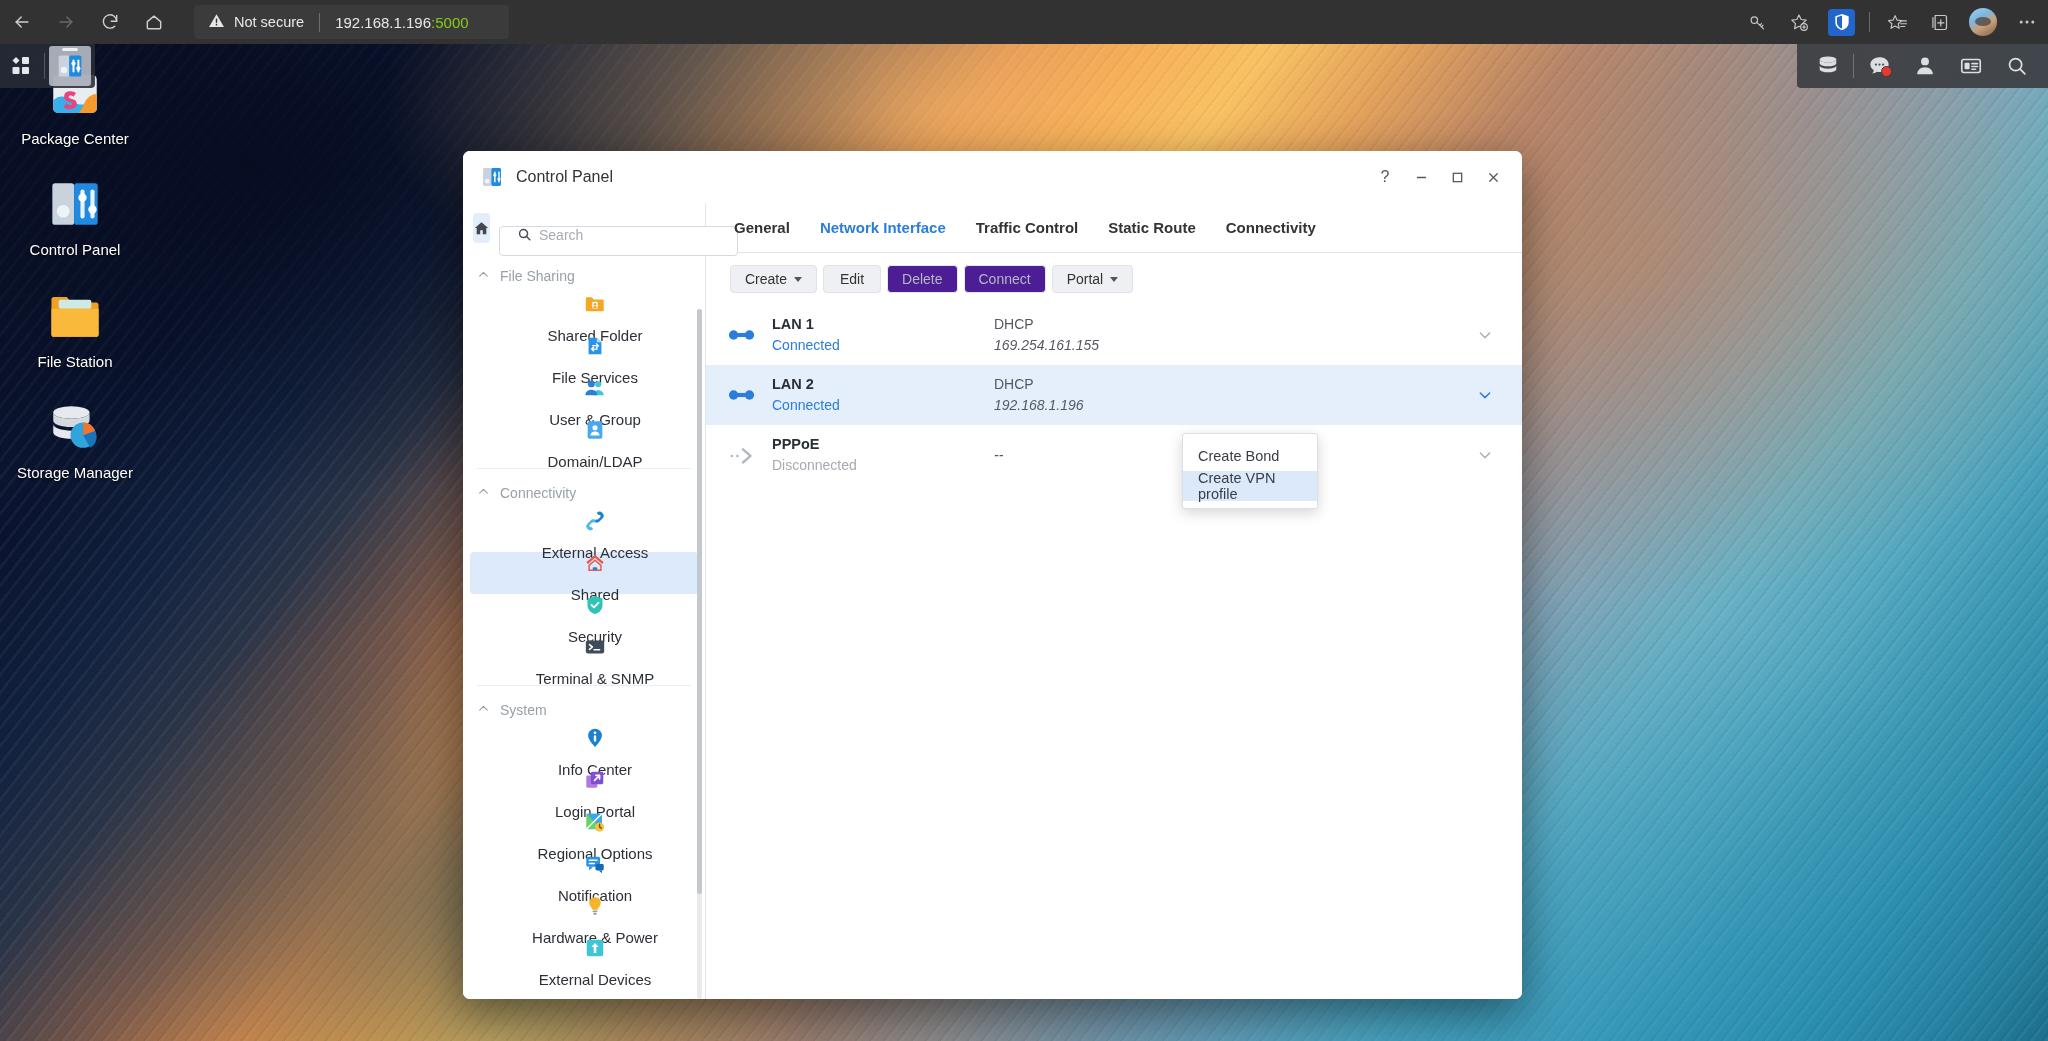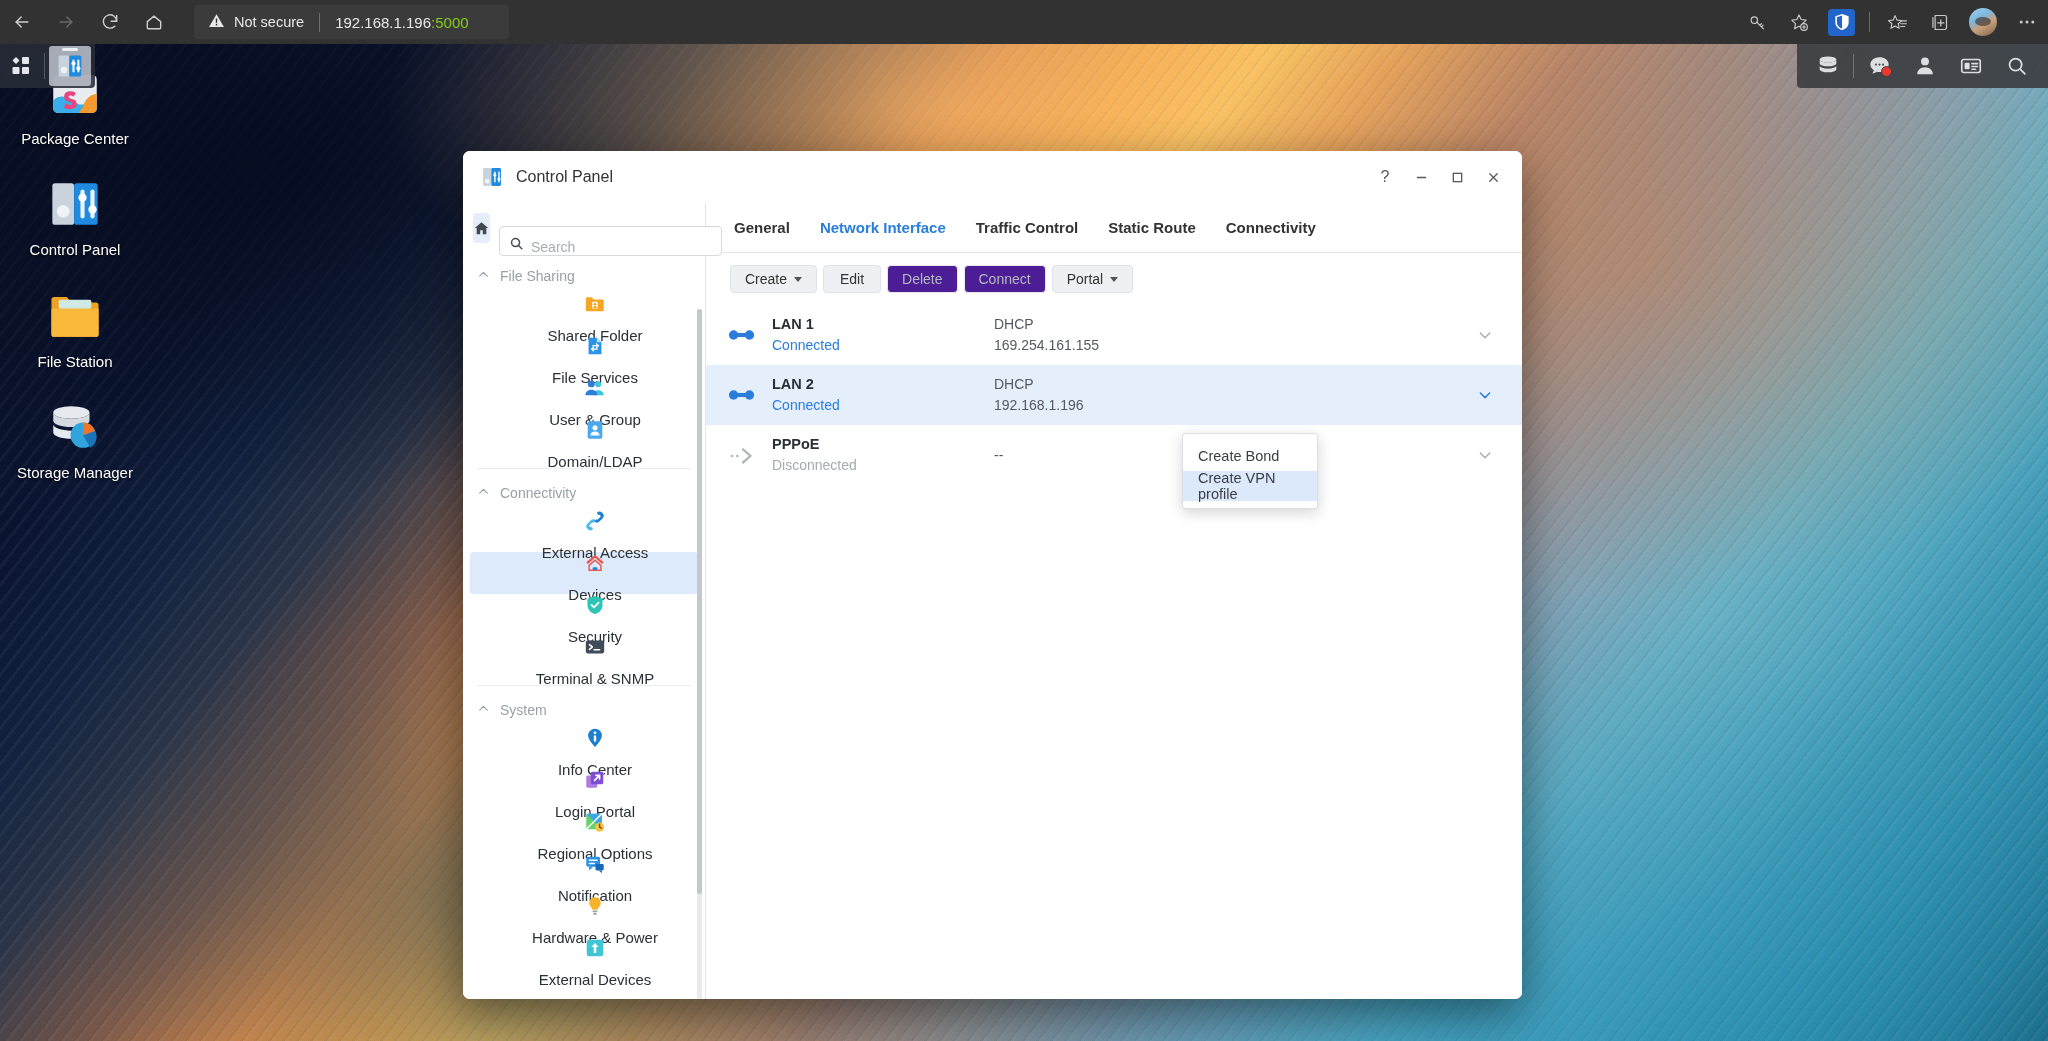--- a/index.html
+++ b/index.html
@@ -225,22 +225,22 @@
   }
   #sb-home-btn {
     width: 30px; height: 30px; border-radius: 4px;
     background: #e4eefb;
     display: flex; align-items: center; justify-content: center;
     color: #44484e;
   }
   #sb-search-box {
     flex: 1 1 auto; height: 30px;
     border: 1px solid #d6d9de; border-radius: 4px;
-    display: flex; align-items: flex-end; gap: 7px;
-    padding: 0 9px;
+    display: flex; align-items: flex-start; gap: 7px;
+    padding: 0 17px;
     background: #fff;
     margin-top: 26px;
   }
   #sb-search-input {
     border: none; outline: none; flex: 1 1 auto;
     font-size: 14px; font-family: "Liberation Sans", sans-serif;
     color: #333; background: transparent;
   }
   #sb-search-input::placeholder { color: #a8acb3; }
   #sb-scroll {
@@ -320,21 +320,21 @@
   }
   .if-row.selected { background: #e5effc; }
   .if-icon { width: 36px; flex: 0 0 36px; display:flex; align-items:center; }
   .if-name-col { width: 230px; flex: 0 0 230px; padding-left: 8px; }
   .if-name { font-size: 14.5px; color: #2b2f36; font-weight: bold; line-height: 1.5; }
   .if-status { font-size: 14px; line-height: 1.5; }
   .if-status.connected { color: #2a7ddb; }
   .if-status.disconnected { color: #a6abb2; }
   .if-info-col { flex: 1 1 auto; }
   .if-info-line1 { font-size: 14px; color: #55595f; line-height: 1.5; }
-  .if-info-line2 { font-size: 14px; color: #55595f; line-height: 1.5; }
+  .if-info-line2 { font-size: 14px; color: #55595f; line-height: 1.5; font-style: italic; }
   .if-chevron { width: 30px; flex: 0 0 30px; display:flex; justify-content:center; color:#a8adb4; }
   .if-chevron.blue { color: #2a7ddb; }
 
   
   #create-menu {
     position: absolute;
     left: 719px; top: 282px;
     width: 136px;
     background: #fff;
     border: 1px solid #dcdfe3;
@@ -697,21 +697,21 @@
           </div>
 
           <div class="sb-item active">
             <span class="sb-icon">
               <svg width="22" height="22" viewBox="0 0 24 24">
                   <path d="M12 3 2.5 11.2l1.8 2L12 6.4l7.7 6.8 1.8-2z" fill="#e8584f"></path>
                   <path d="M12 9 5.5 14.6V20h13v-5.4z" fill="none" stroke="#e8584f" stroke-width="1.6"></path>
                   <rect x="9.5" y="16.5" width="5" height="3" rx="1" fill="#2a7ddb"></rect>
                 </svg>
             </span>
-            <span>Devices</span>
+            <span>Shared</span>
           </div>
 
           <div class="sb-item">
             <span class="sb-icon">
               <svg width="22" height="22" viewBox="0 0 24 24">
                   <path d="M12 2.2 3.8 5v7.1c0 5 3.5 8.7 8.2 9.7 4.7-1 8.2-4.7 8.2-9.7V5z" fill="#2ec4b6"></path>
                   <path d="m8.2 12 2.7 2.7 5-5.2" fill="none" stroke="#fff" stroke-width="2" stroke-linecap="round" stroke-linejoin="round"></path>
                 </svg>
             </span>
             <span>Security</span>

